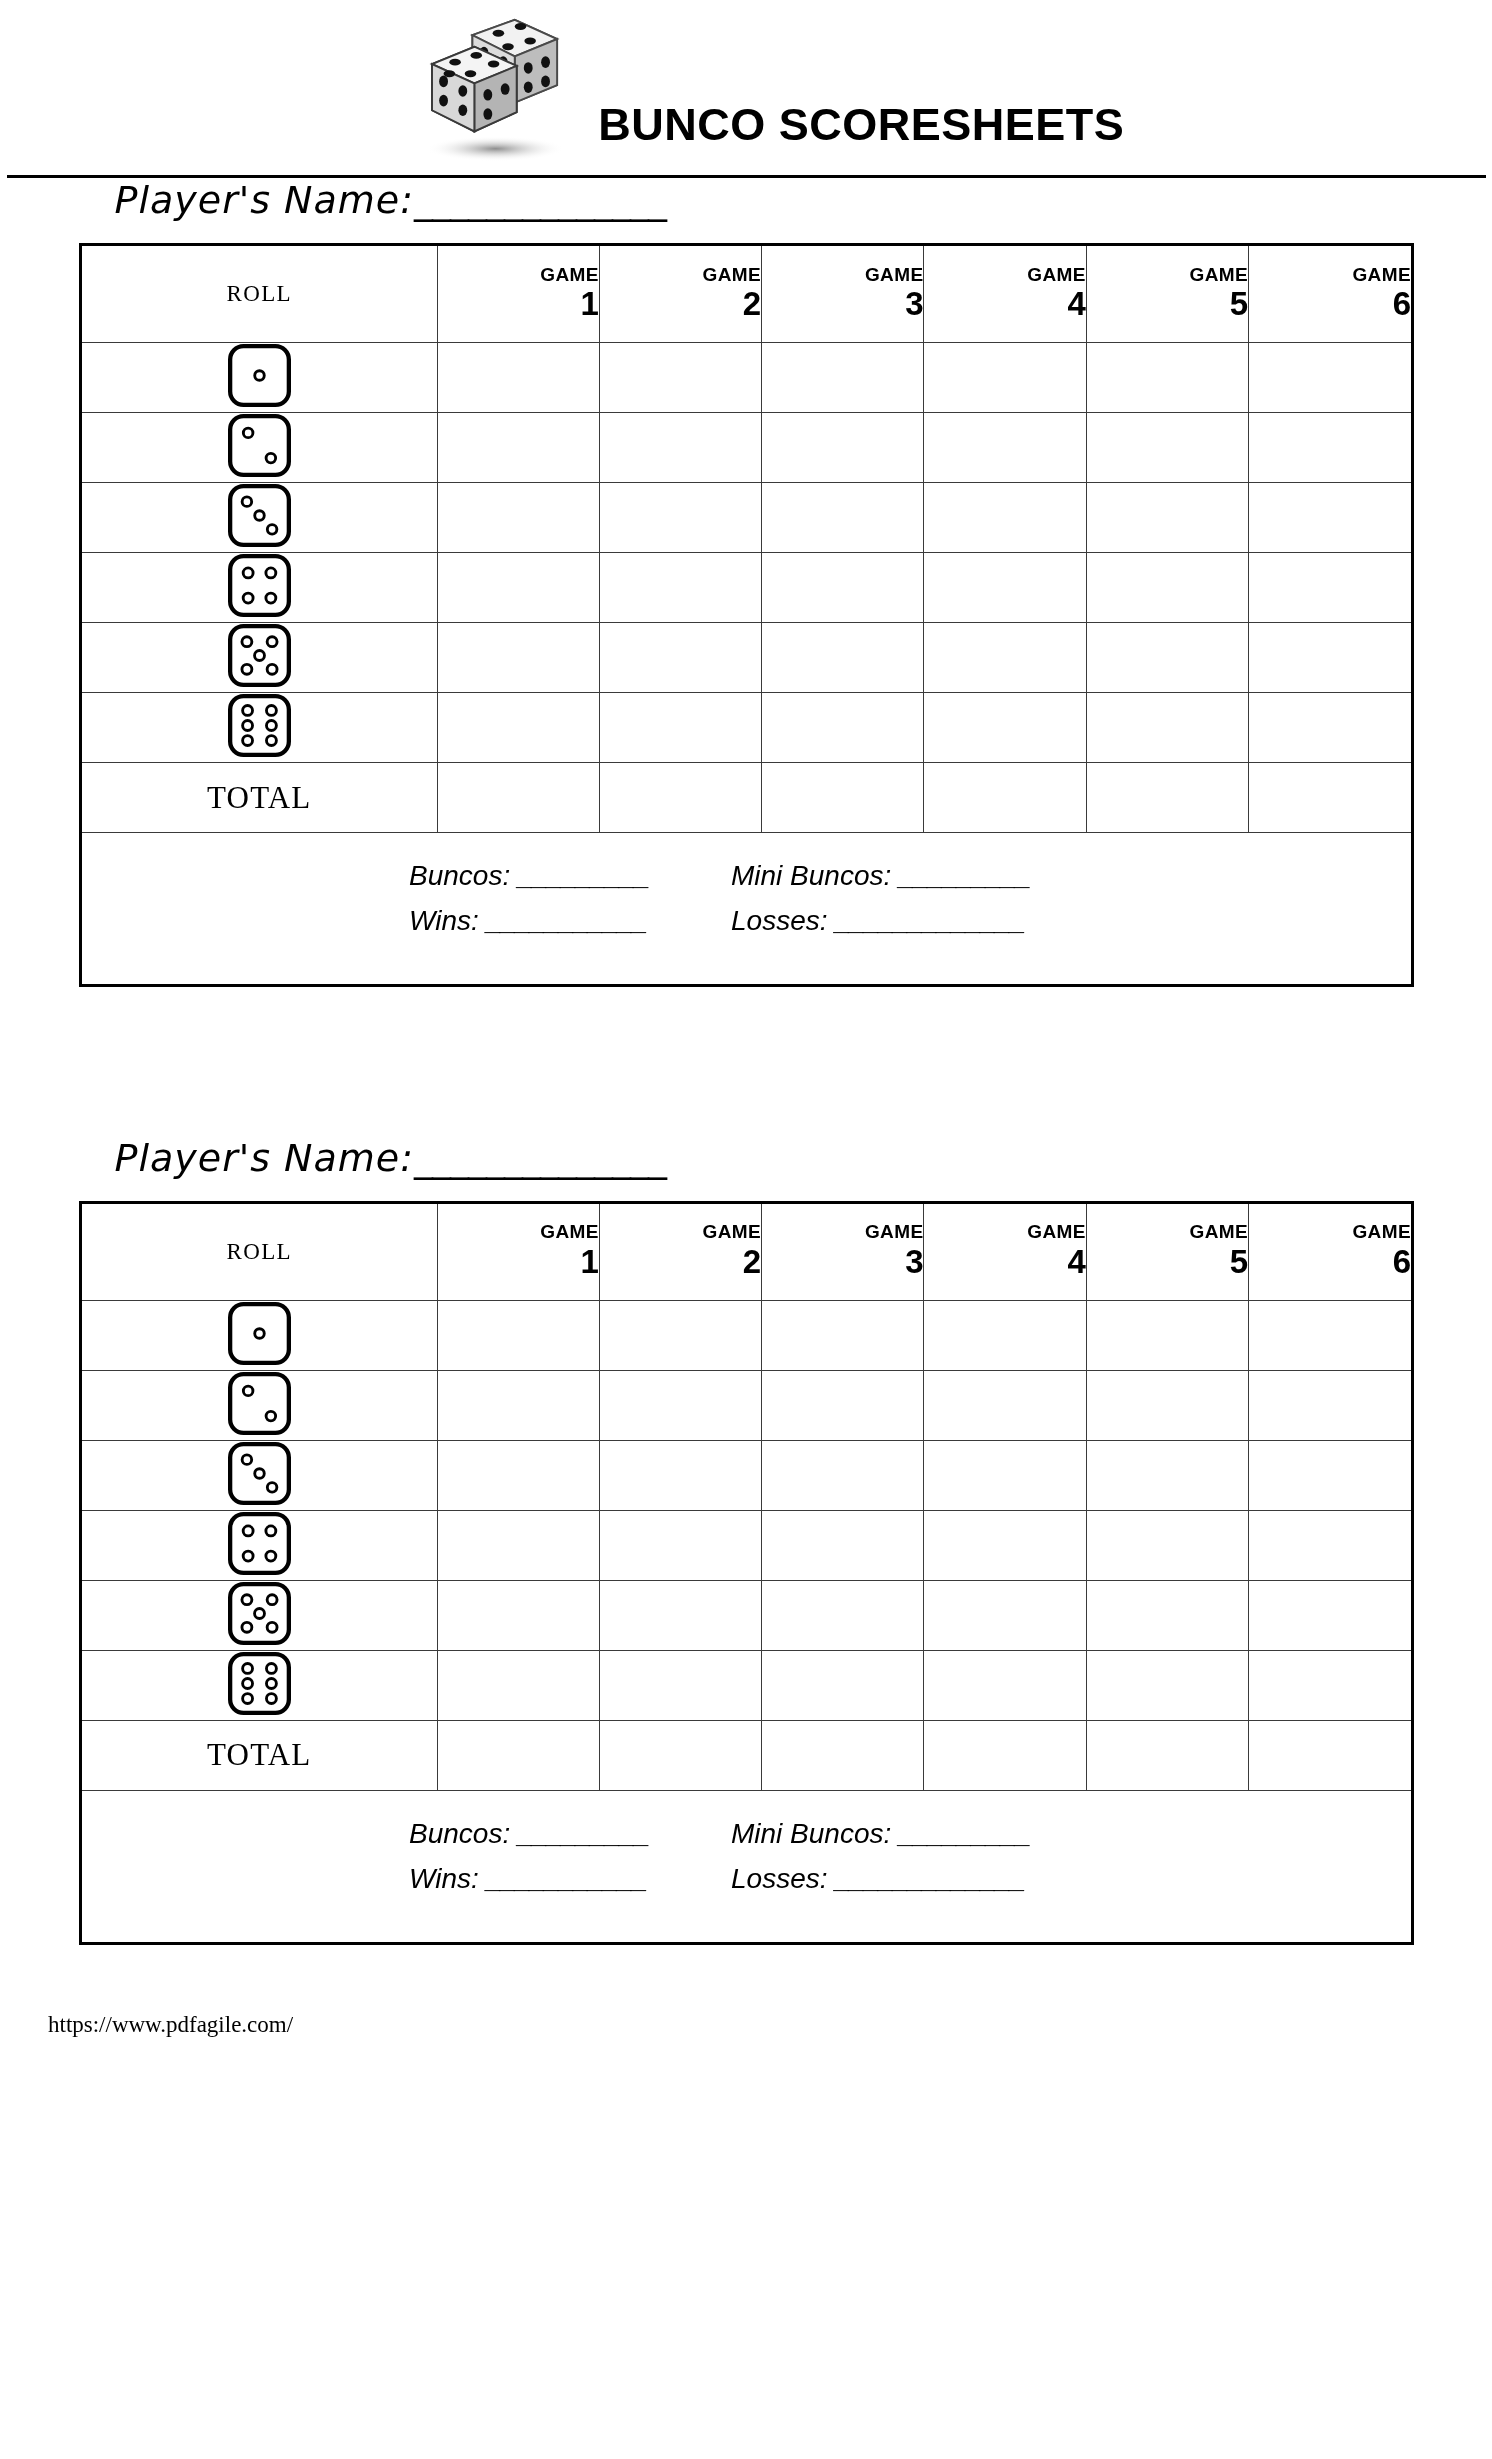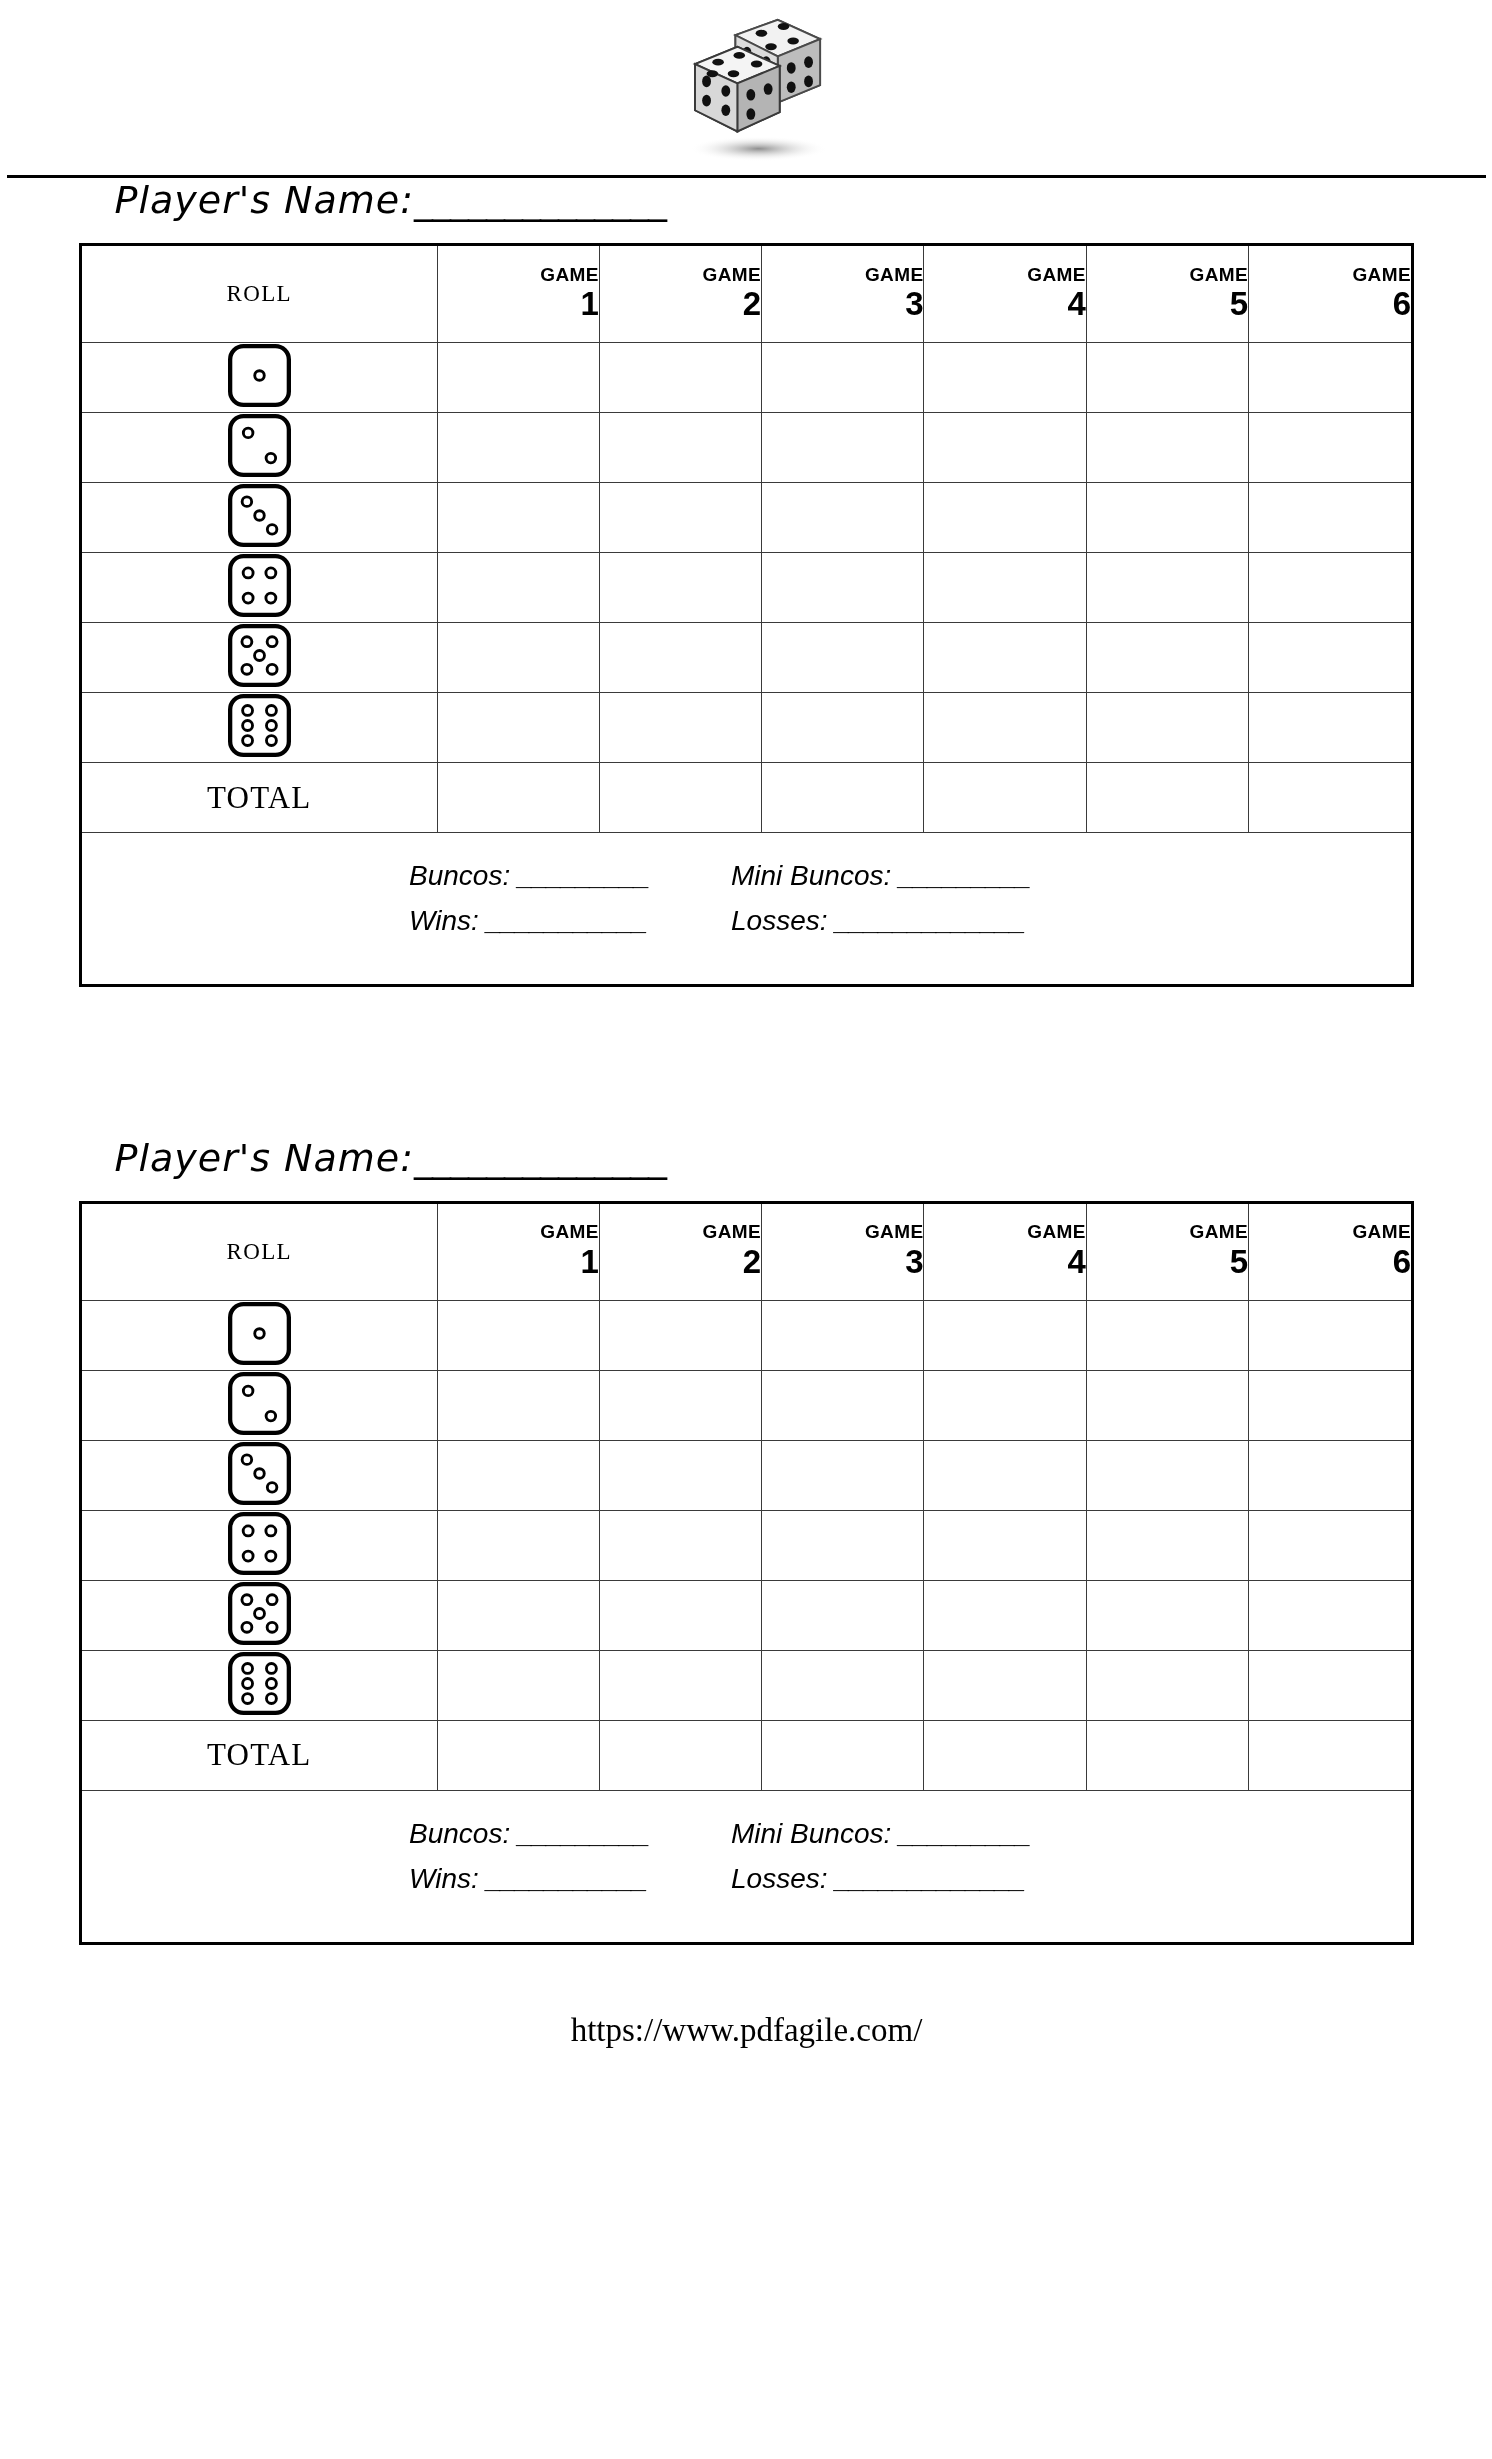--- a/index.html
+++ b/index.html
@@ -157,24 +157,24 @@
     padding-left: 327px;
     margin-bottom: 13.4px;
     white-space: nowrap;
     font-style: italic;
   }
   .stat-row .stat-a { width: 322px; }
   .stat-row .stat-b { }
   .blank { letter-spacing: -1px; }
 
   .site-url {
-    text-align: center;
     font-family: "Liberation Serif", serif;
-    font-size: 33px;
+    font-size: 23px;
     margin-top: 67px;
+    margin-left: 48px;
   }
 
   .gap { height: 149px; }
 </style>
 </head>
 <body>
 
 <div class="header">
   <div class="header-inner">
     <div class="dice-logo">
@@ -232,20 +232,21 @@
           <ellipse cx="58" cy="80" rx="4.6" ry="6" fill="#111"></ellipse>
           <ellipse cx="38" cy="90" rx="4.6" ry="6" fill="#111"></ellipse>
           <ellipse cx="58" cy="100" rx="4.6" ry="6" fill="#111"></ellipse>
 
           <ellipse cx="84" cy="84" rx="4.6" ry="6" fill="#111"></ellipse>
           <ellipse cx="102" cy="78" rx="4.6" ry="6" fill="#111"></ellipse>
           <ellipse cx="84" cy="104" rx="4.6" ry="6" fill="#111"></ellipse>
         </g>
       </svg>
     </div>
+    <div class="header-title">BUNCO SCORESHEETS</div>
   </div>
   <div class="header-rule"></div>
 </div>
 
 <div class="player-block">
   <div class="player-name-line">
     <span>Player's Name:</span><span class="player-name-blank">______________</span>
   </div>
 
   <div class="card">

